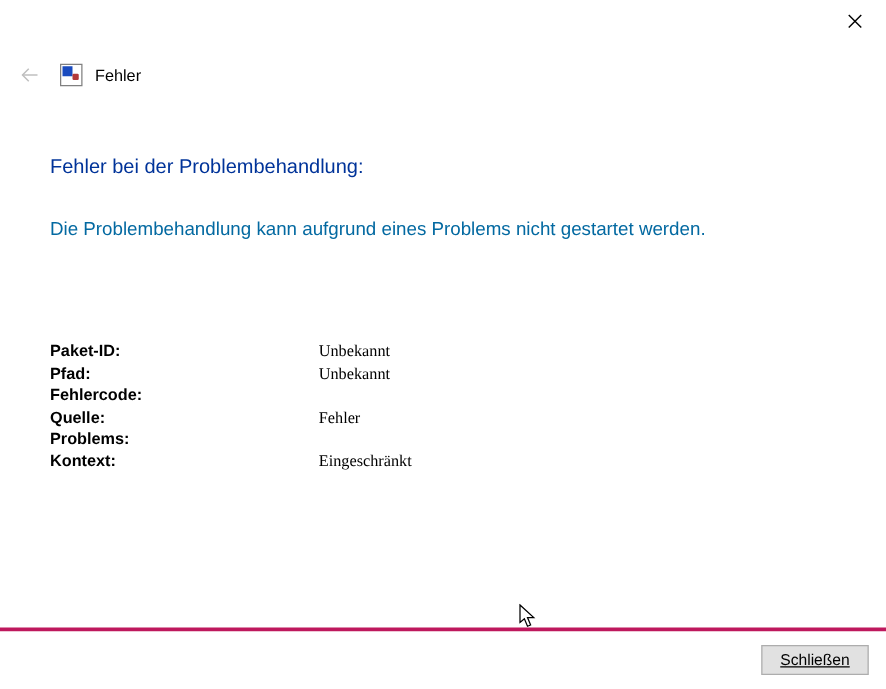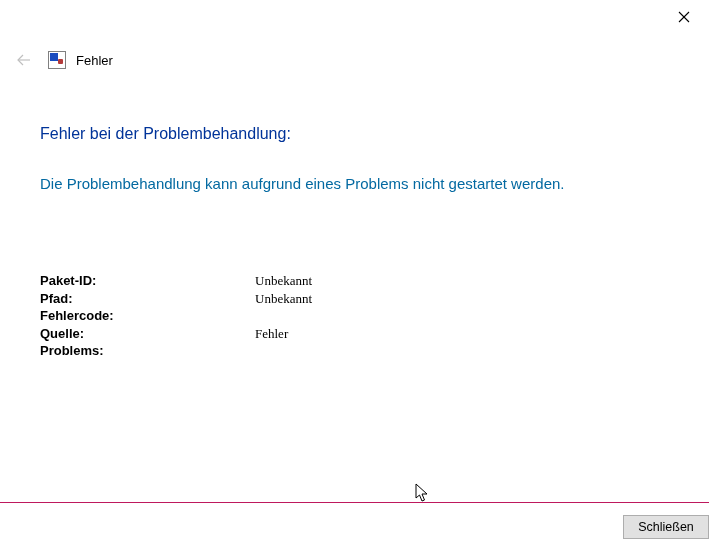--- a/index.html
+++ b/index.html
@@ -114,25 +114,27 @@
     .details-value {
       flex: 1;
       font-family: Liberation Serif, serif;
     }
     .footer-bar {
       position: absolute;
       left: 0;
       right: 0;
       bottom: 0;
       height: 49px;
-      border-top: 1px solid #be185d;
+      border-top: 3px solid #be185d;
       background: #ffffff;
       display: flex;
       align-items: center;
       justify-content: flex-end;
+      padding-right: 14px;
+      text-decoration: underline;
     }
     .btn-close {
       min-width: 86px;
       height: 24px;
       background: #e1e1e1;
       border: 1px solid #adadad;
       font-size: 12.5px;
       padding: 0 10px;
       text-align: center;
       line-height: 22px;
@@ -184,20 +186,24 @@
     <div class="details-row">
       <div class="details-label">Fehlercode:</div>
     </div>
     <div class="details-row">
       <div class="details-label">Quelle:</div>
       <div class="details-value">Fehler</div>
     </div>
     <div class="details-row">
       <div class="details-label">Problems:</div>
     </div>
+    <div class="details-row">
+      <div class="details-label">Kontext:</div>
+      <div class="details-value">Eingeschränkt</div>
+    </div>
   </div>
 </div>
 
 <div class="footer-bar">
   <div class="btn-close">Schließen</div>
 </div>
 
 <svg class="cursor-arrow" width="16" height="20" viewBox="0 0 16 20">
   <path d="M1 1 L1 15 L4.5 12 L7 18 L9.5 17 L7 11 L12 11 Z" fill="#fff" stroke="#000" stroke-width="1"></path>
 </svg>

